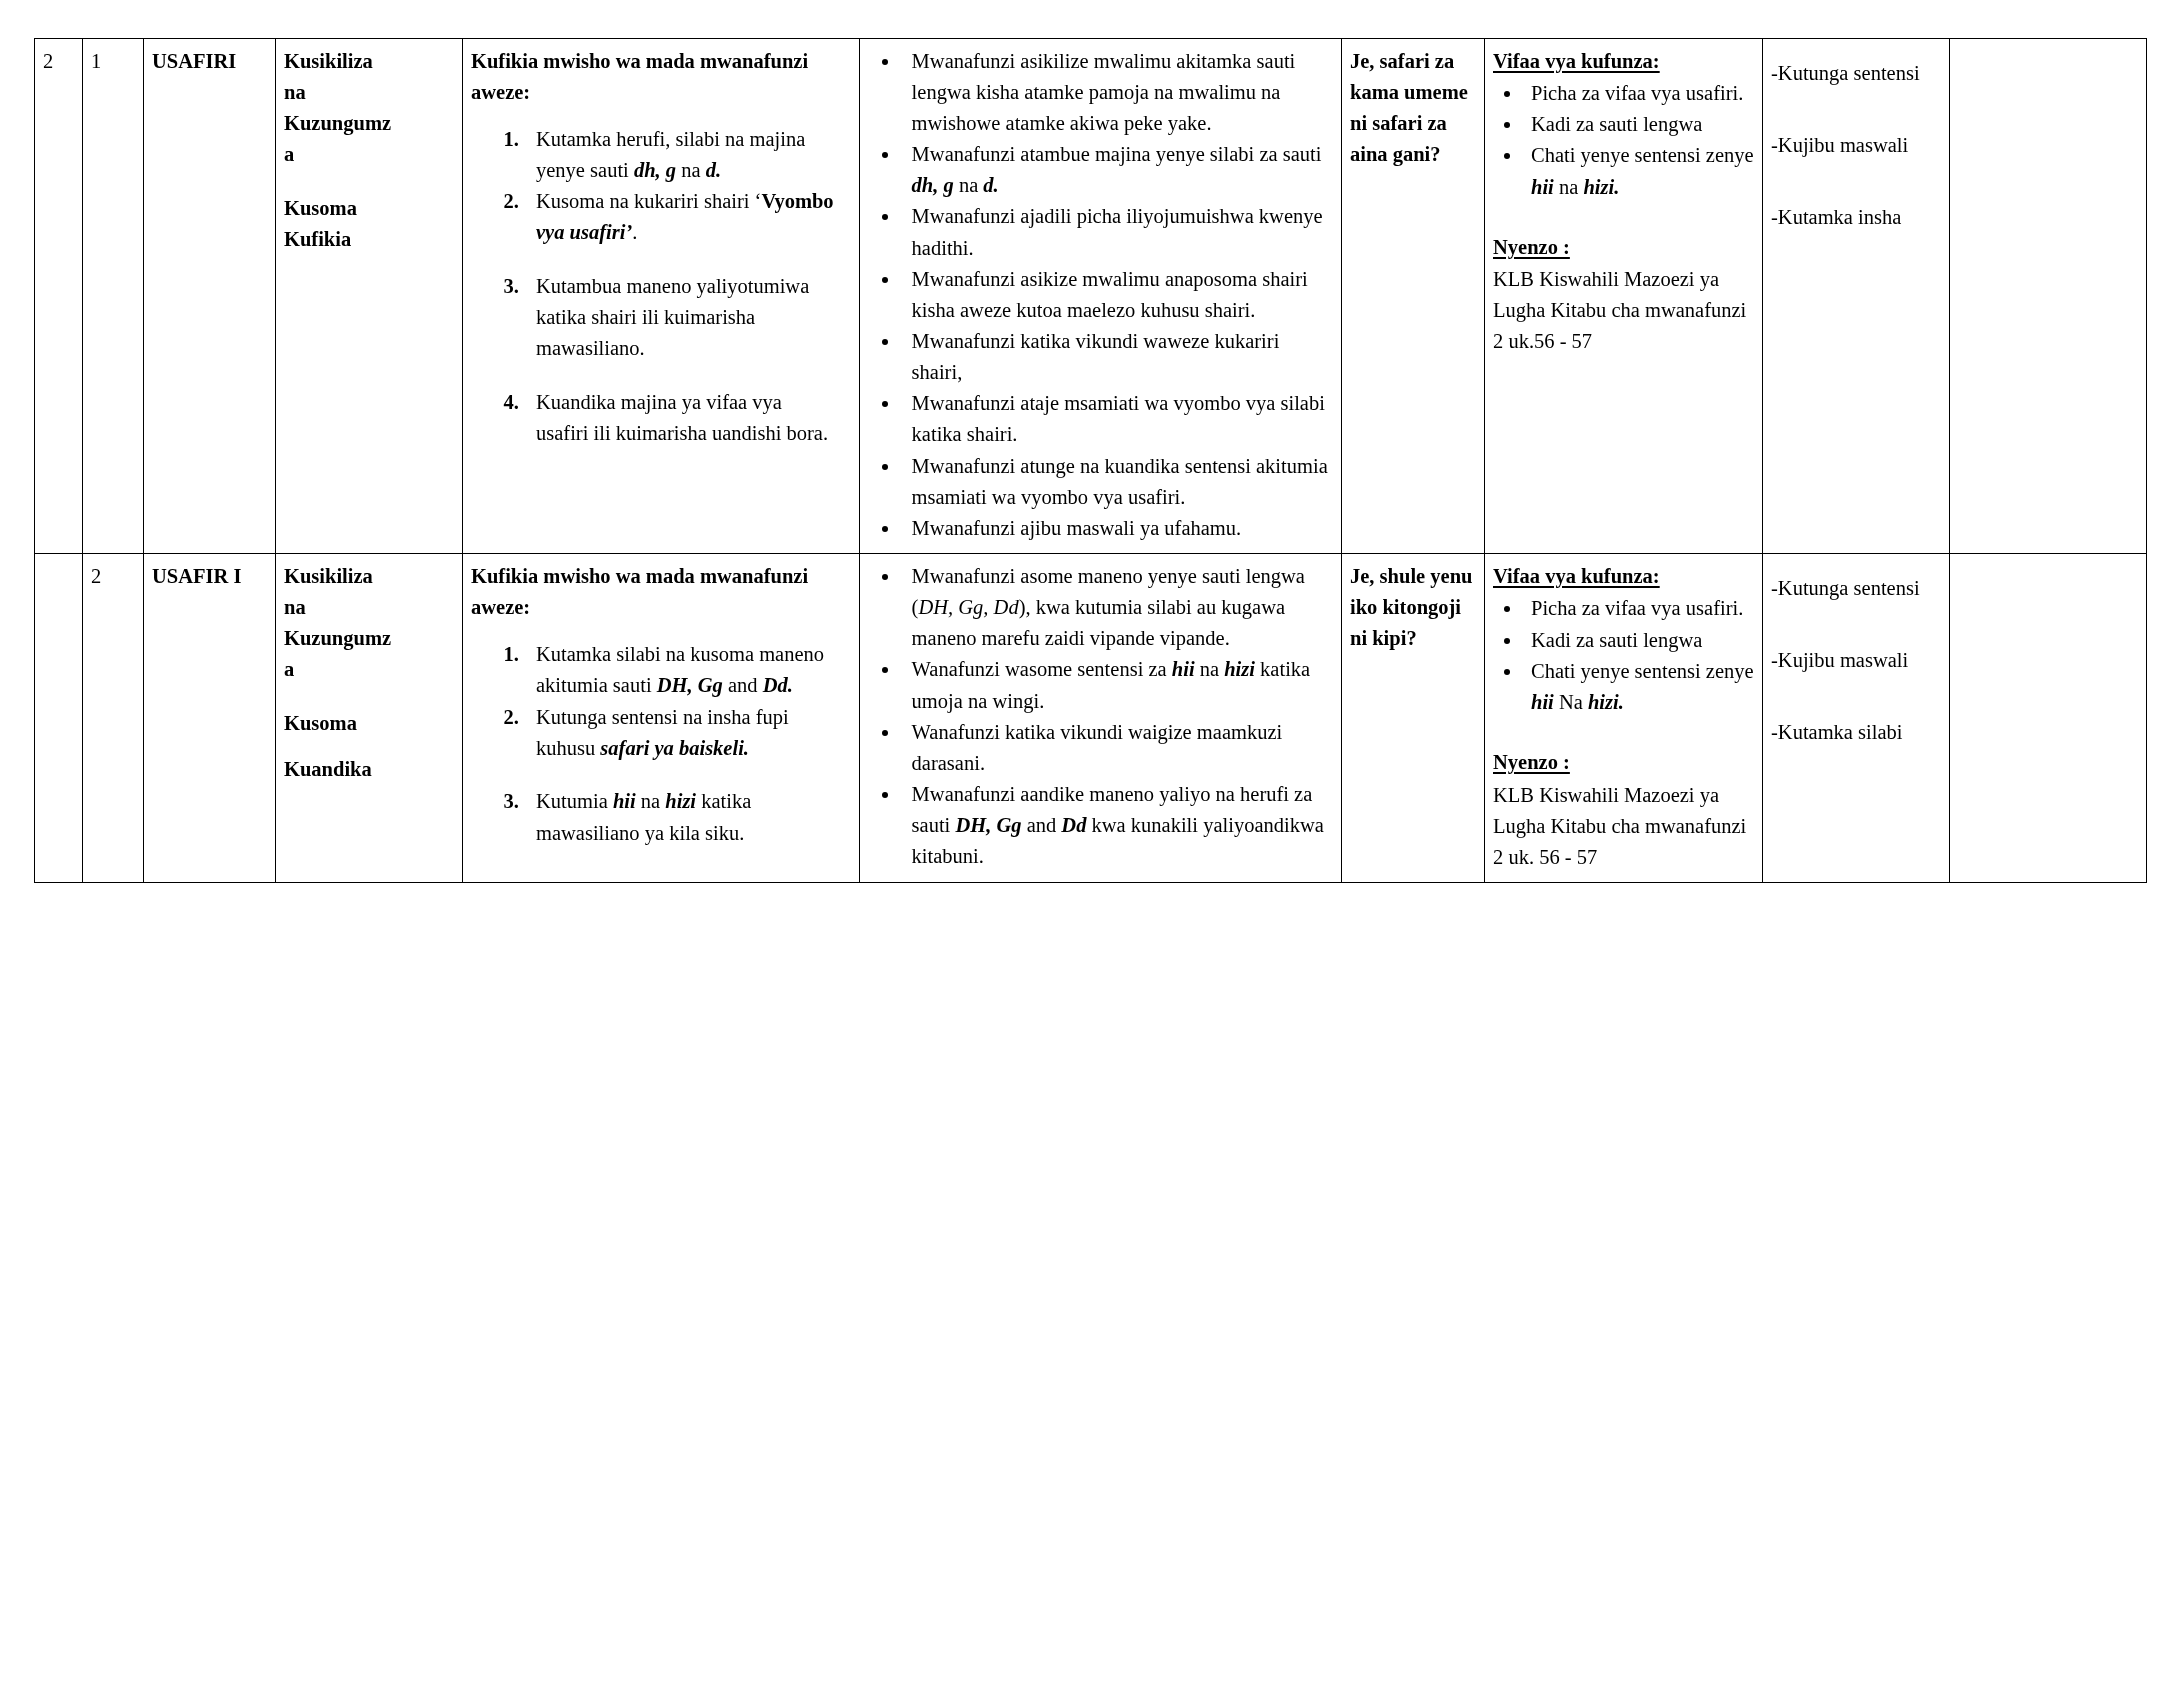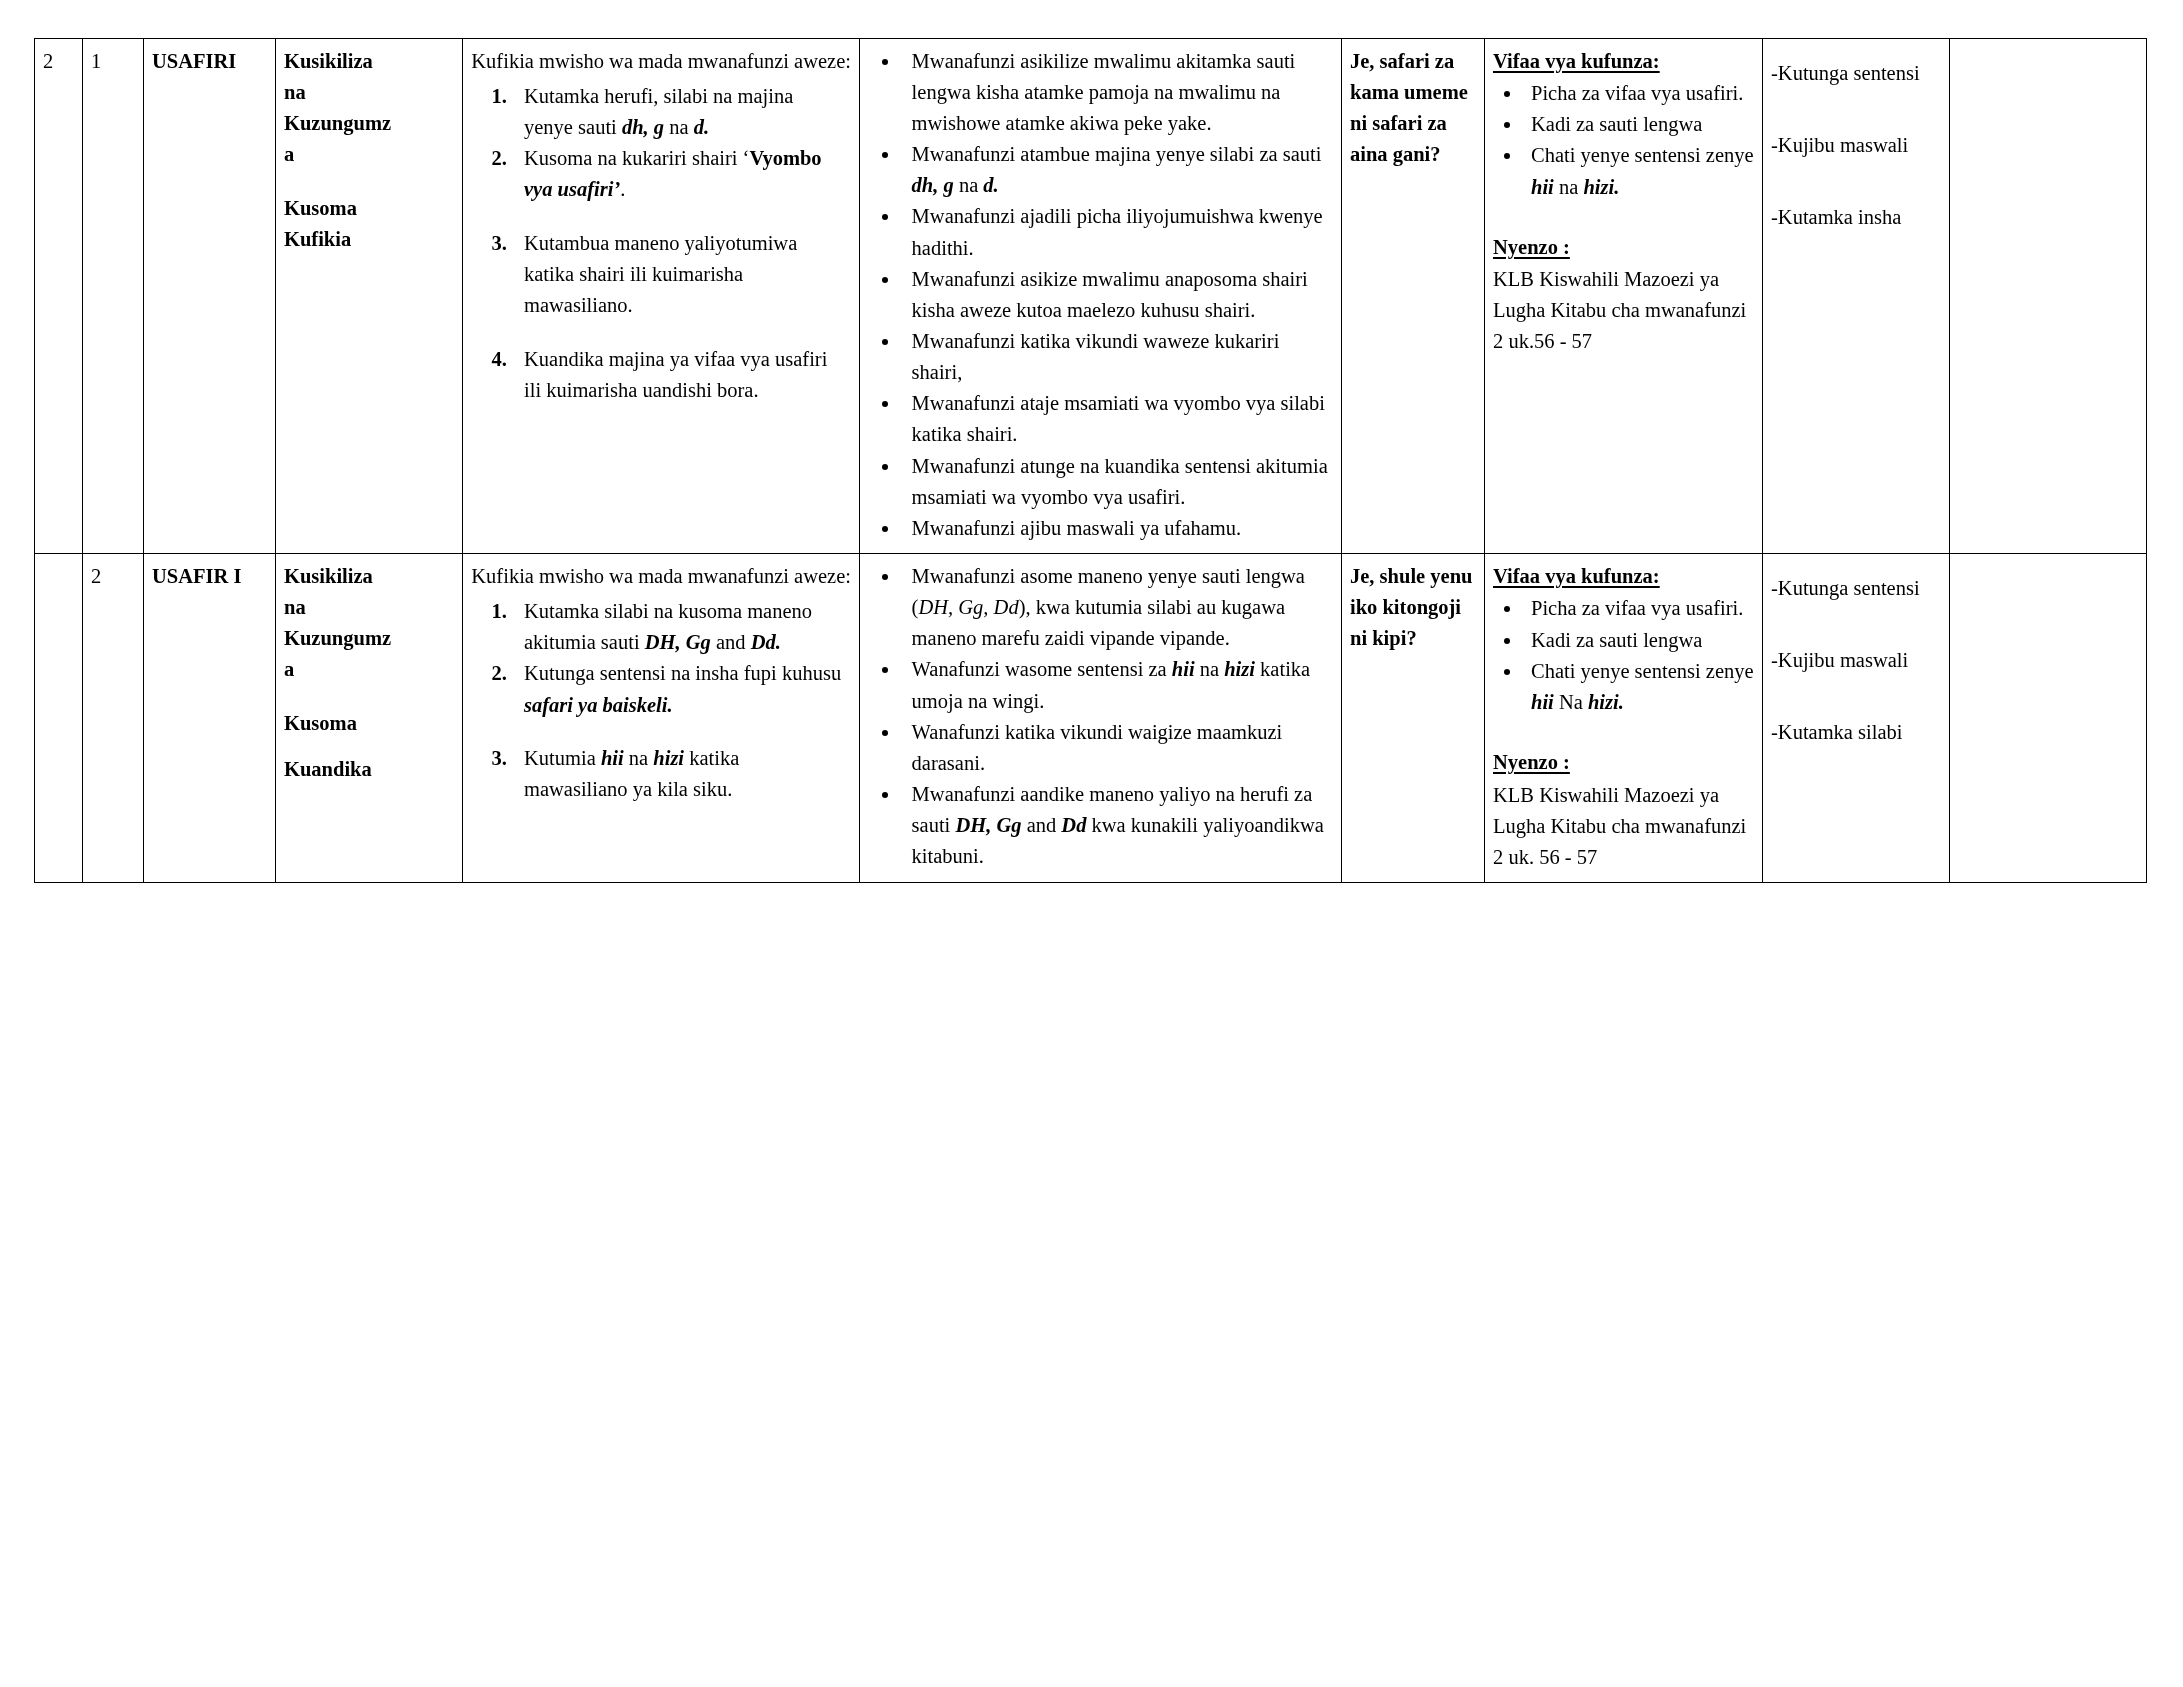--- a/index.html
+++ b/index.html
@@ -49,34 +49,33 @@
   .b { font-weight: bold; }
   .i { font-style: italic; }
   .bi { font-weight: bold; font-style: italic; }
 
   .cell-text { margin: 0; }
   .skills-line { margin: 0 0 0 0; }
   .gap { height: 22.5px; }
   .gap-sm { height: 14.6px; }
 
   .hdr {
-    font-weight: normal;
+    font-weight: bold;
     margin: 0 0 2.6px 0;
-    text-align: right;
   }
   .hdr-u {
     font-weight: bold;
     text-decoration: underline;
     text-underline-offset: 2.6px;
     margin: 0 0 1.3px 0;
     display: inline-block;
   }
 
   ol.numlist {
-    margin: 4px;
+    margin: 16px;
     padding-left: 37px;
     list-style-position: outside;
   }
   ol.numlist > li {
     margin: 0 0 0 0;
     padding-left: 12px;
   }
   ol.numlist > li.spaced { margin-top: 22.5px; }
   ol.numlist > li::marker { font-weight: bold; }
 

